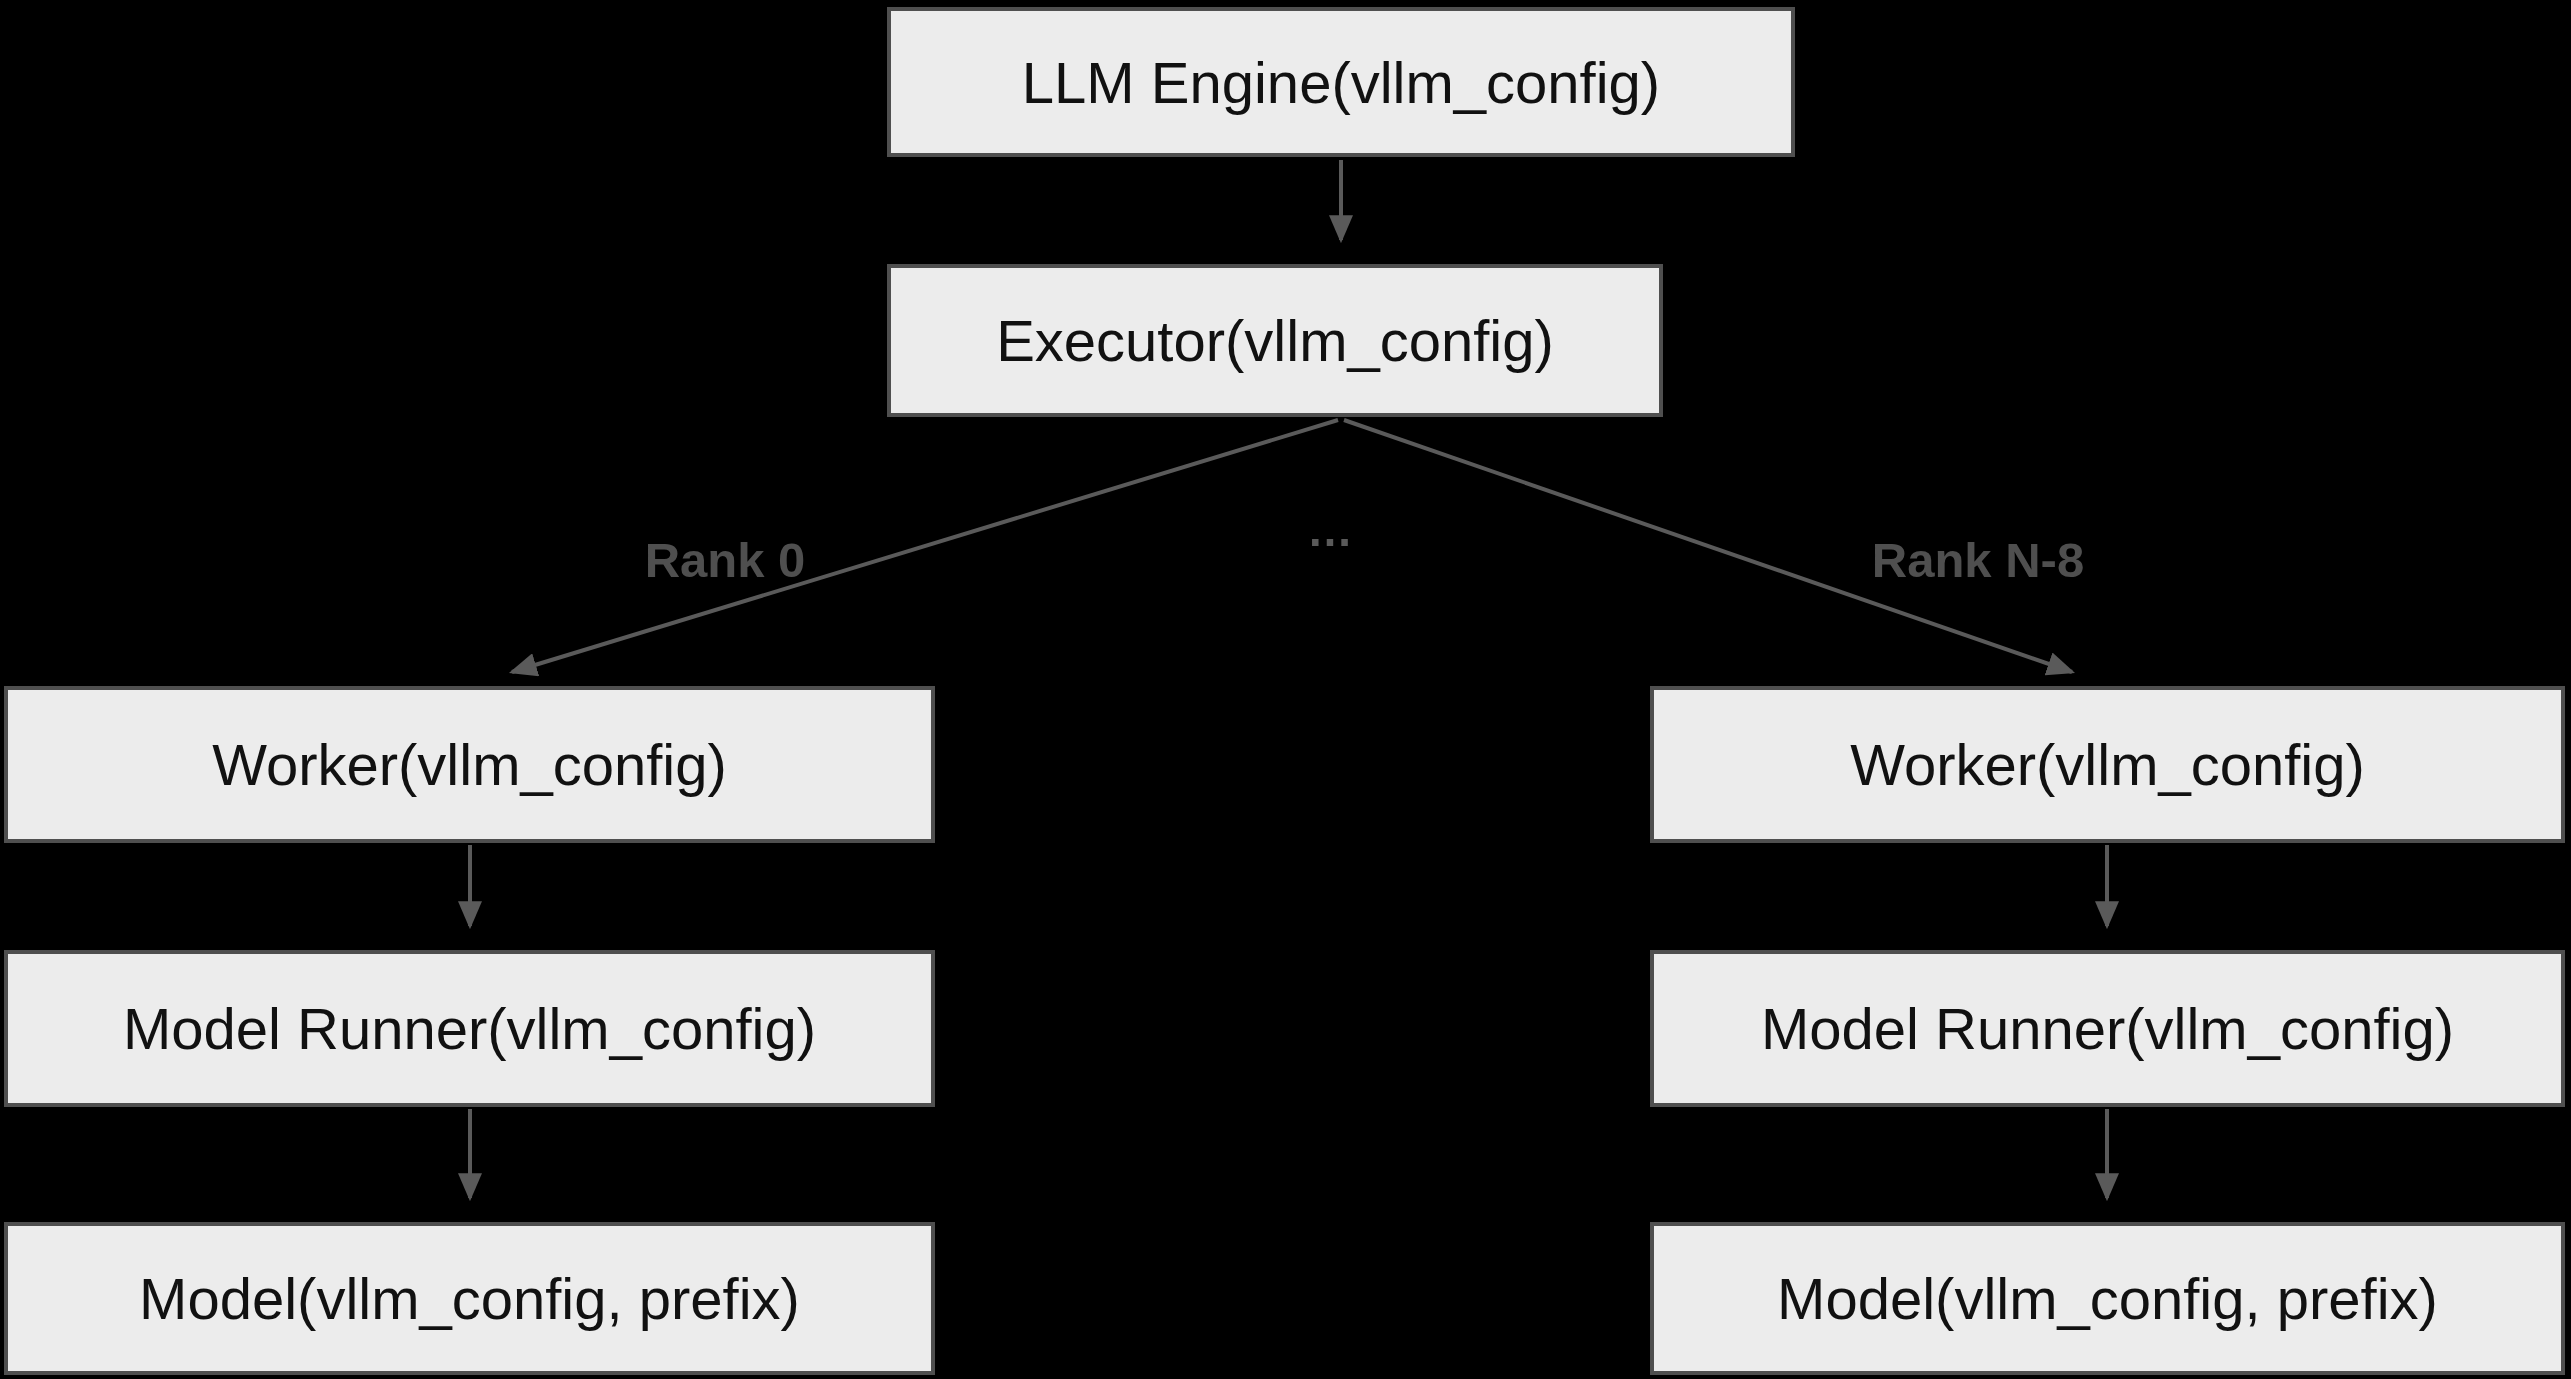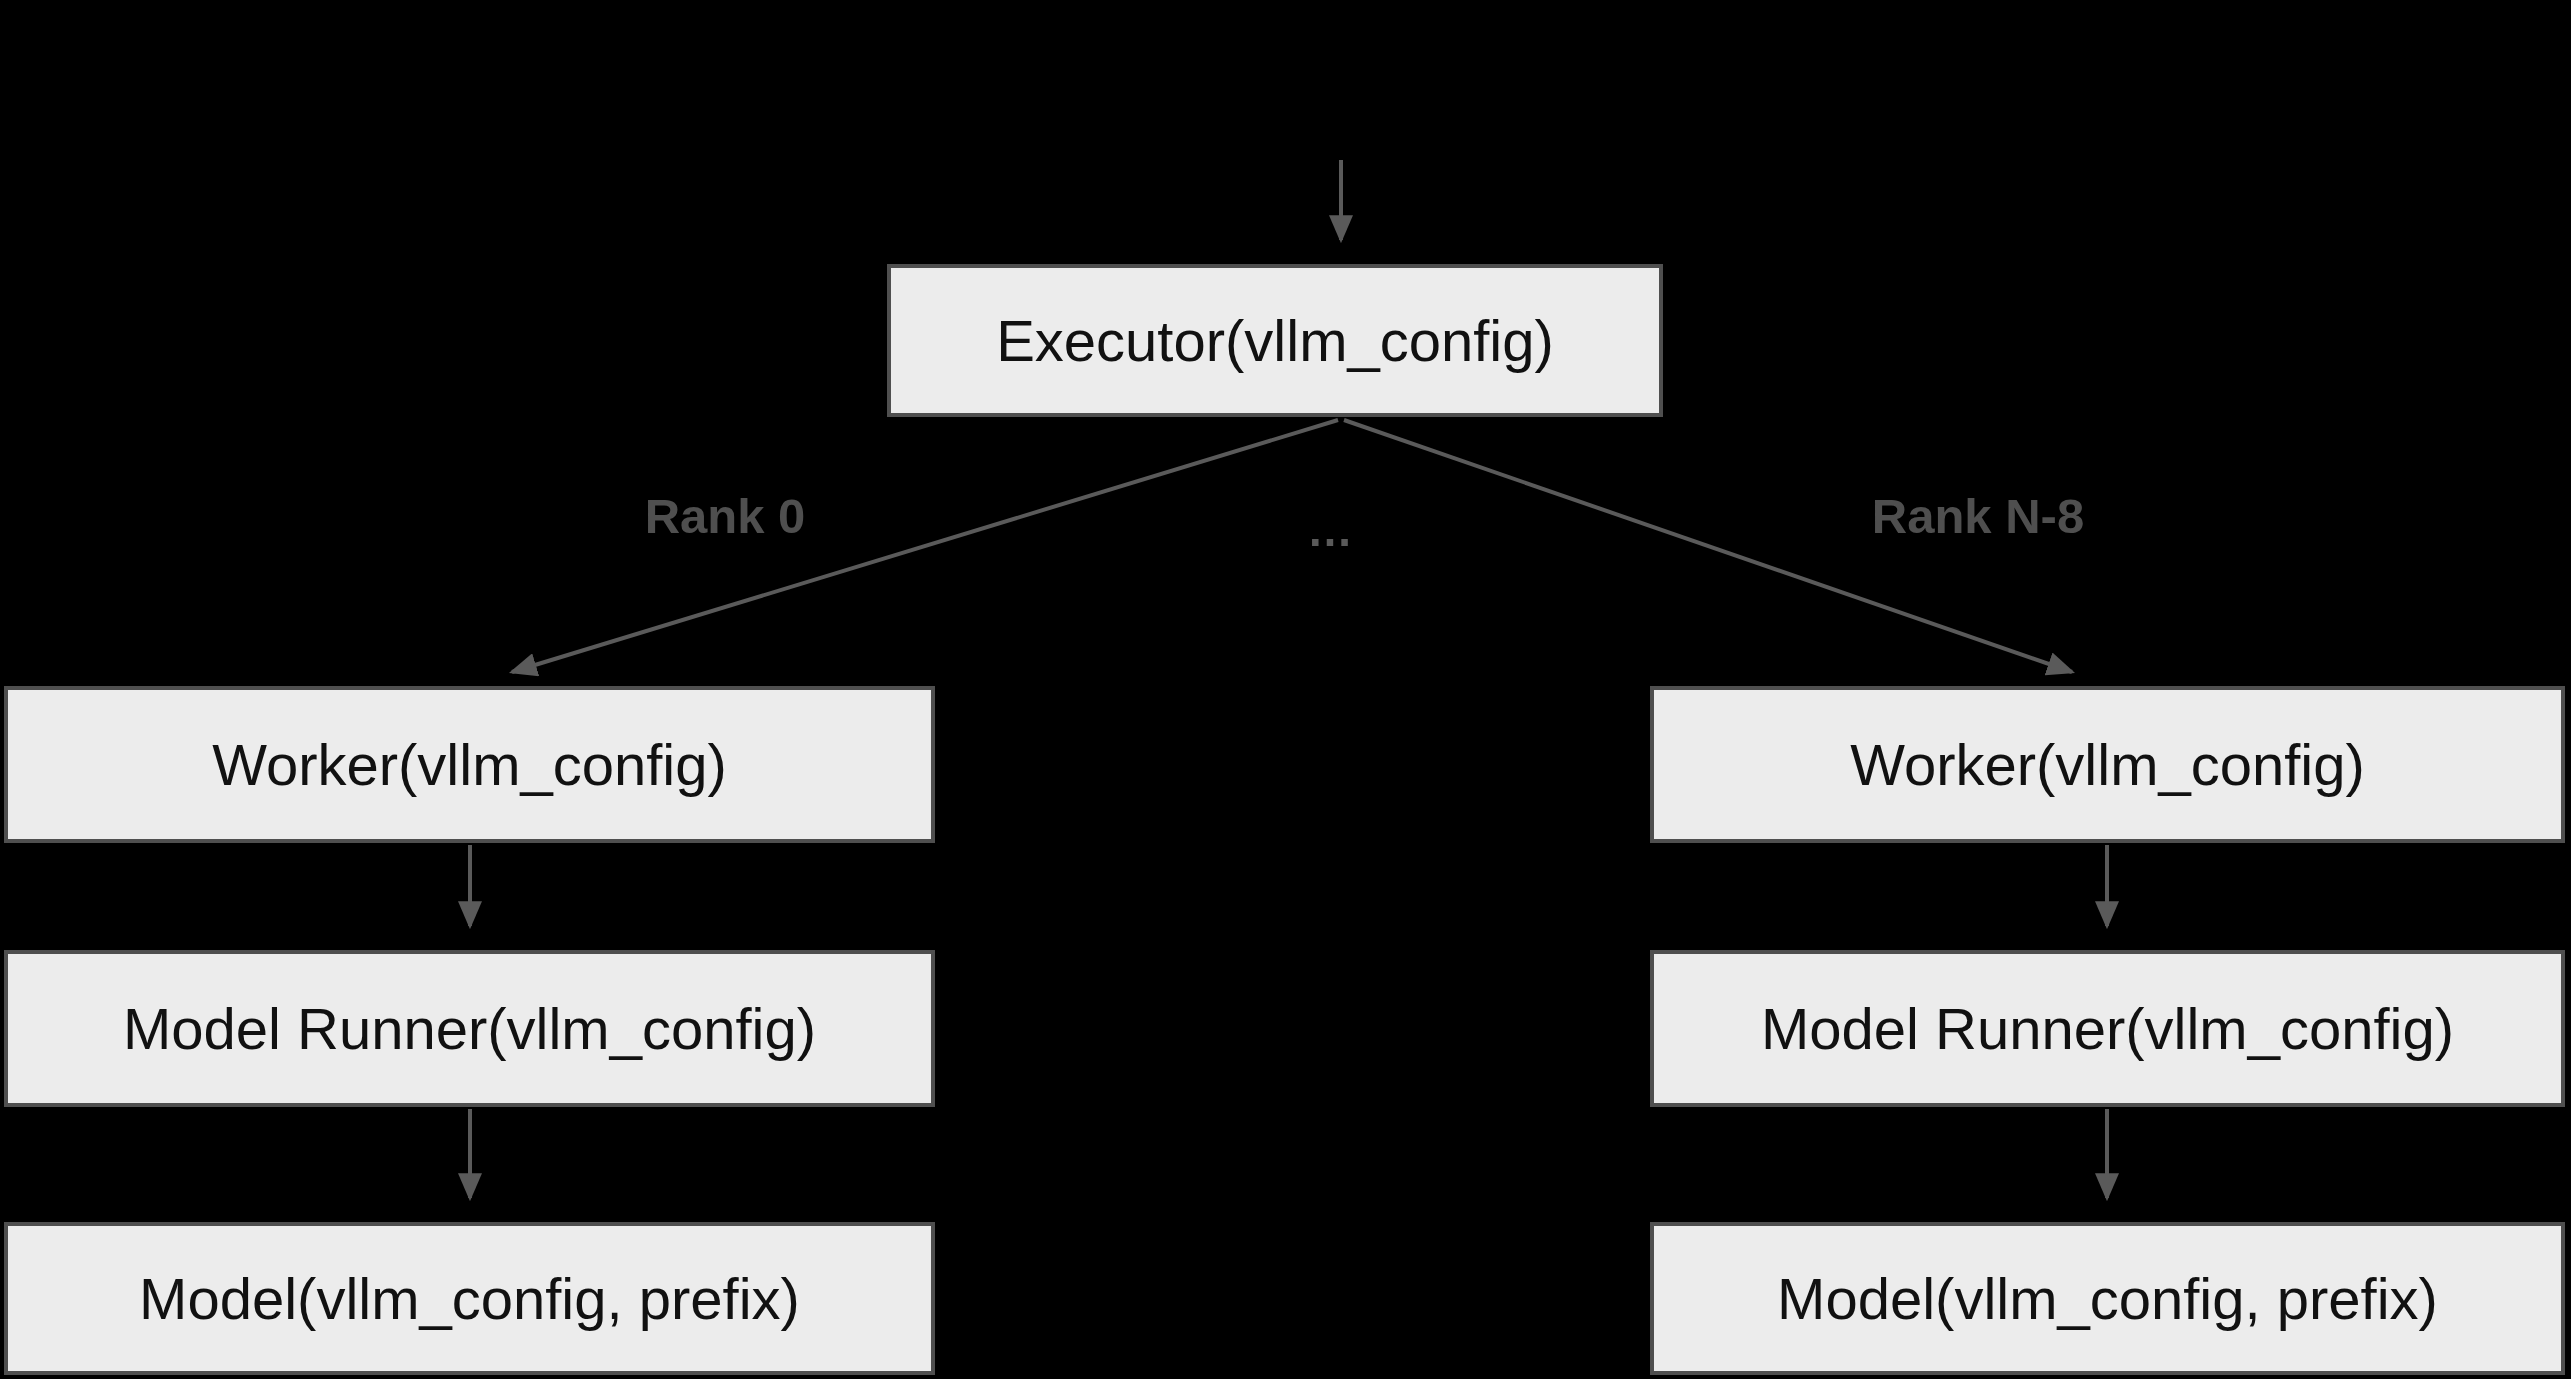--- a/index.html
+++ b/index.html
@@ -33,20 +33,21 @@
     letter-spacing:0px;
     white-space:nowrap;
   }
   .edge-label{
     position:absolute;
     color:var(--label);
     font-size:49px;
     font-weight:700;
     text-align:center;
     white-space:nowrap;
+    margin-top:44px;
   }
   .ellipsis-label{
     position:absolute;
     color:var(--line);
     font-size:46px;
     font-weight:700;
     text-align:center;
   }
   
   #n-engine        {left:887px;  top:7px;    width:908px; height:150px;}
@@ -74,20 +75,21 @@
     </defs>
     <line class="edge" x1="1341" y1="160" x2="1341" y2="240" marker-end="url(#arw)"></line>
     <line class="edge" x1="1338" y1="420" x2="512" y2="672" marker-end="url(#arw)"></line>
     <line class="edge" x1="1344" y1="420" x2="2072" y2="672" marker-end="url(#arw)"></line>
     <line class="edge" x1="470" y1="845" x2="470" y2="926" marker-end="url(#arw)"></line>
     <line class="edge" x1="470" y1="1109" x2="470" y2="1198" marker-end="url(#arw)"></line>
     <line class="edge" x1="2107" y1="845" x2="2107" y2="926" marker-end="url(#arw)"></line>
     <line class="edge" x1="2107" y1="1109" x2="2107" y2="1198" marker-end="url(#arw)"></line>
   </svg>
 
+  <div class="node" id="n-engine">LLM Engine(vllm_config)</div>
   <div class="node" id="n-executor">Executor(vllm_config)</div>
 
   <div class="node" id="n-worker-l">Worker(vllm_config)</div>
   <div class="node" id="n-runner-l">Model Runner(vllm_config)</div>
   <div class="node" id="n-model-l">Model(vllm_config, prefix)</div>
 
   <div class="node" id="n-worker-r">Worker(vllm_config)</div>
   <div class="node" id="n-runner-r">Model Runner(vllm_config)</div>
   <div class="node" id="n-model-r">Model(vllm_config, prefix)</div>
 

